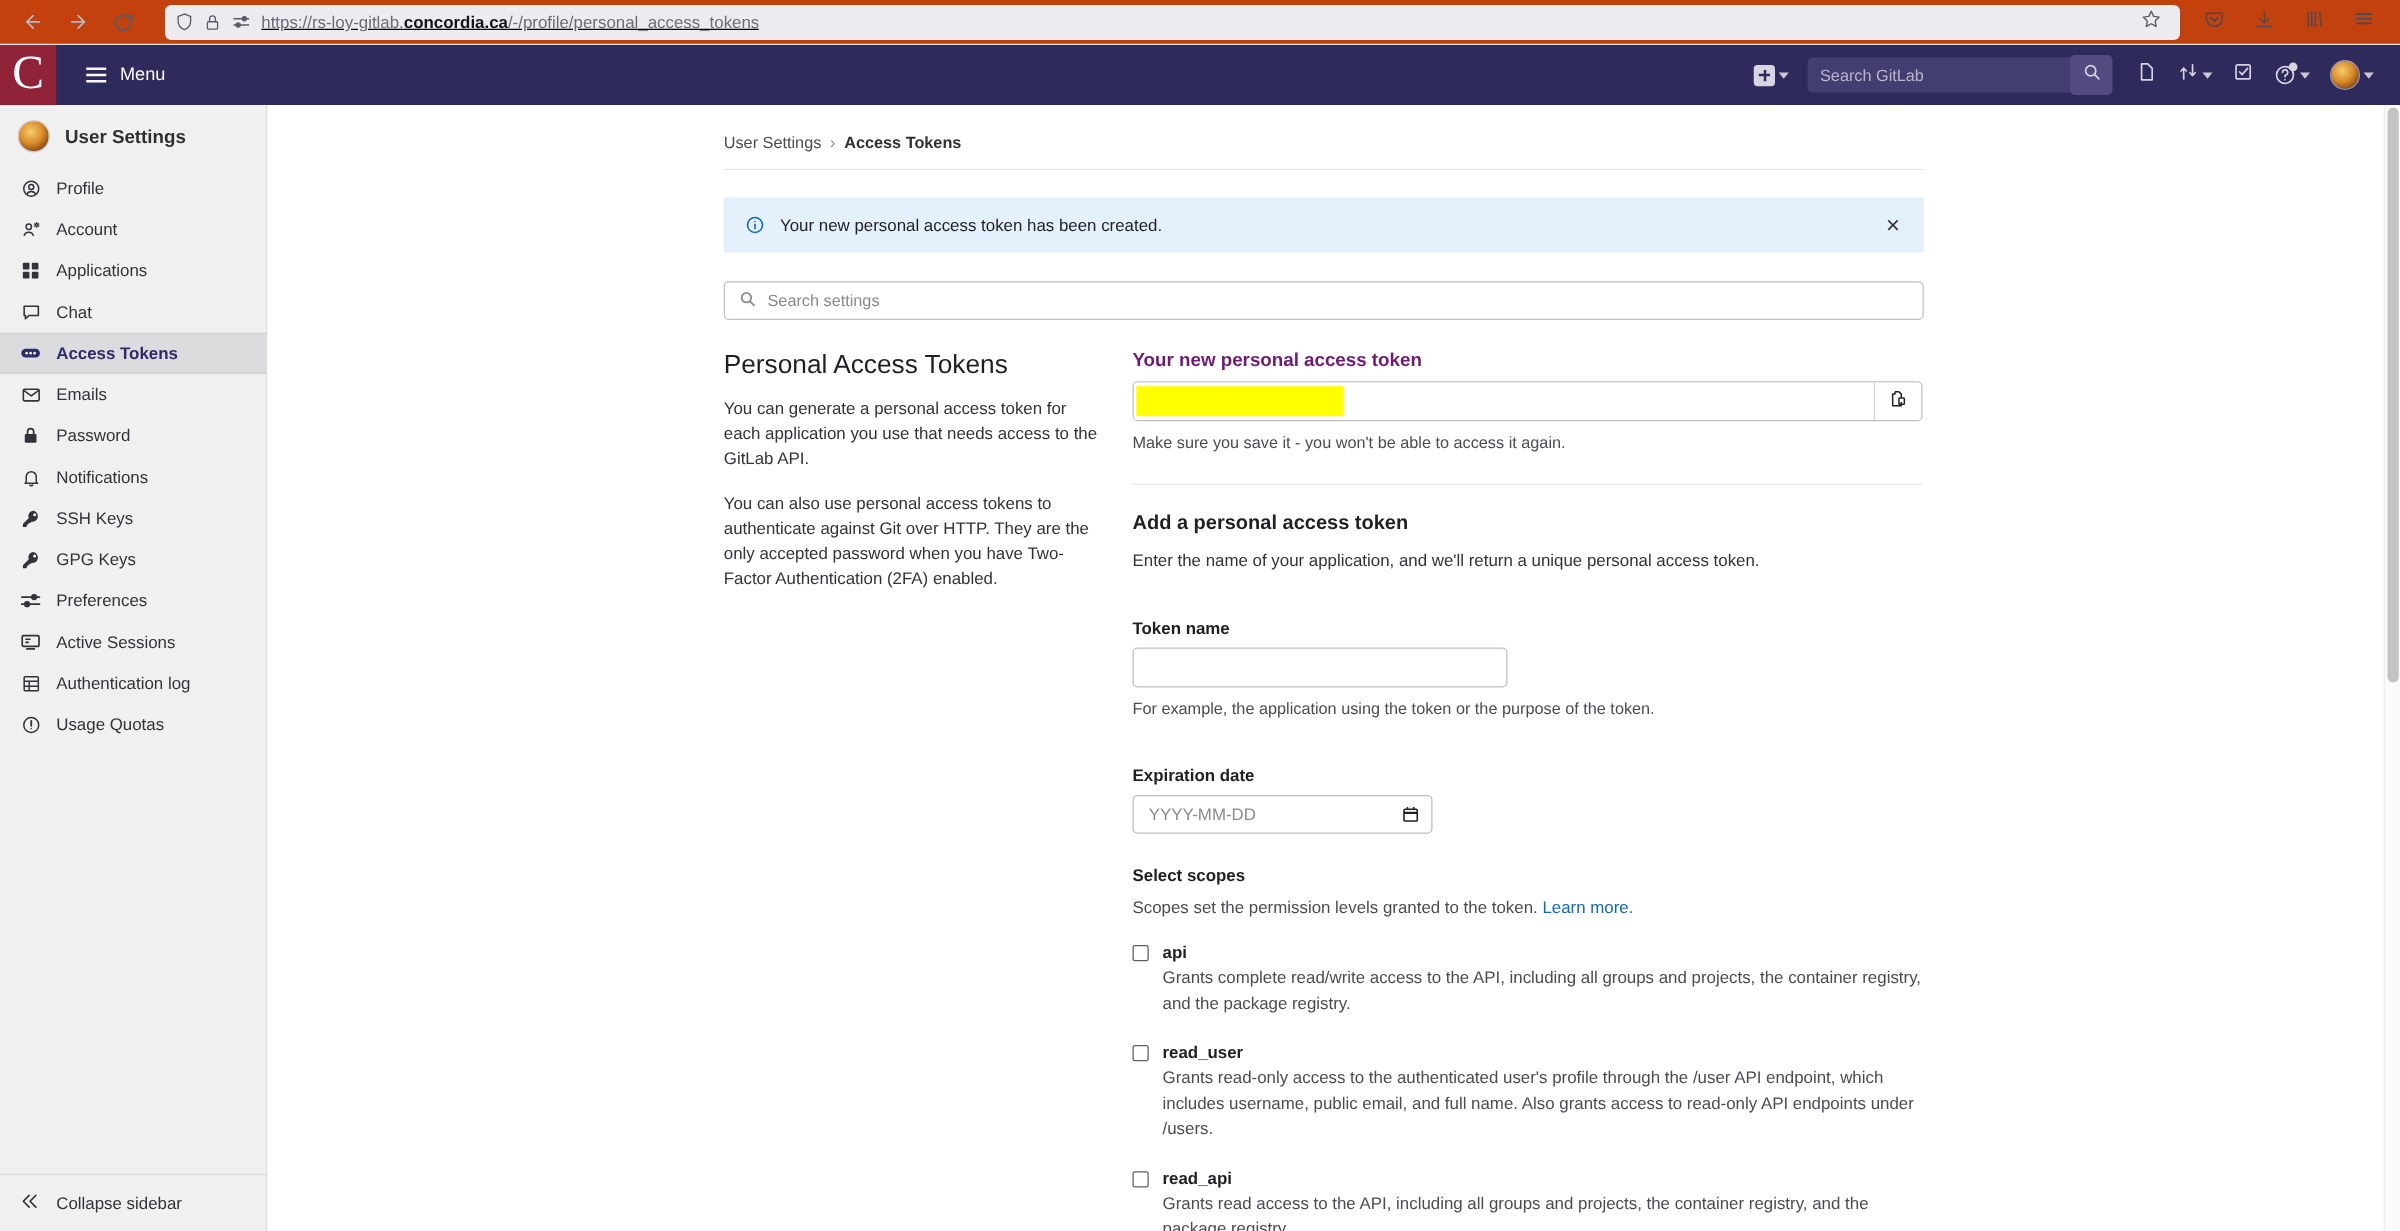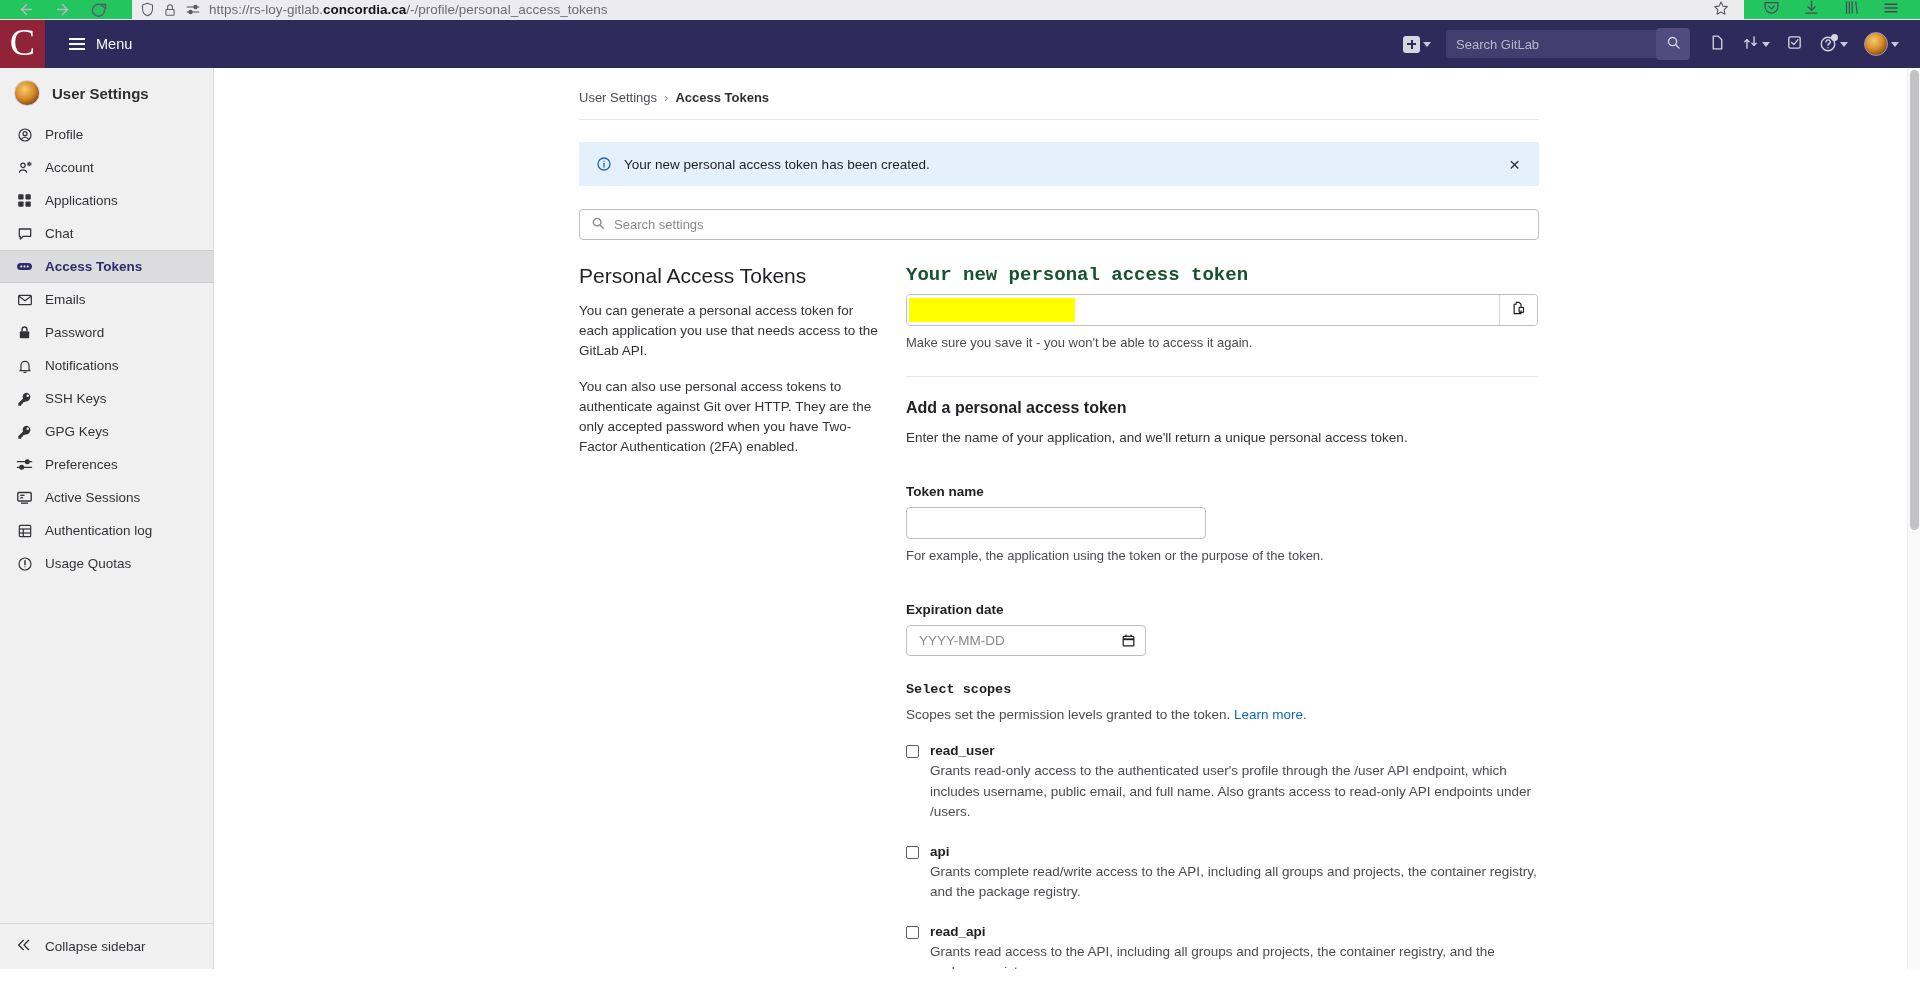--- a/index.html
+++ b/index.html
@@ -6,26 +6,27 @@
   html, body {
     margin: 0; padding: 0;
     width: 1920px; height: 985px;
     overflow: hidden;
     background: #fff;
     font-family: "Liberation Sans", sans-serif;
   }
 
   
   .browser-bar {
-    height: 20px;
-    background: #22c55e;
+    height: 36px;
+    background: #c2410c;
     display: flex;
     align-items: center;
     padding: 0 10px;
     border-bottom: 1px solid #e4e4e7;
+    text-decoration: underline;
   }
   .nav-btns { display: flex; align-items: center; gap: 4px; }
   .nav-btn {
     width: 32px; height: 30px;
     display: flex; align-items: center; justify-content: center;
     border-radius: 4px;
     color: #5b5b66;
   }
   .nav-btn.disabled { color: #b9b9c0; }
   .nav-btn svg { display: block; }
@@ -280,25 +281,24 @@
     margin: 0 0 13px 0;
   }
   .p {
     font-size: 13.5px;
     color: #333238;
     line-height: 1.48;
     margin: 0 0 16px 0;
   }
 
   .lbl-strong {
-    font-size: 19px;
+    font-size: 15px;
     font-weight: bold;
-    color: #14532d;
+    color: #701a75;
     margin-bottom: 8px;
-    font-family: Liberation Mono, monospace;
   }
   .token-row {
     display: flex;
     height: 32px;
     border: 1px solid #bfbfc3;
     border-radius: 4px;
     overflow: hidden;
   }
   .token-input {
     flex: 1;
@@ -360,21 +360,20 @@
     color: #89888d;
     font-size: 13.5px;
   }
   .date-input .cal-ic { margin-left: auto; color: #1f1f24; display: flex; }
 
   .scopes-title {
     font-size: 13.5px;
     font-weight: bold;
     color: #1f1f24;
     margin-top: 26px;
-    font-family: Liberation Mono, monospace;
   }
   .scopes-desc { font-size: 13.5px; color: #4b4b52; margin-top: 10px; }
   .scopes-desc a { color: #1068bf; text-decoration: none; }
 
   .scope { margin-top: 21px; }
   .scope-head { display: flex; align-items: flex-start; gap: 11px; }
   .cb {
     width: 13px; height: 13px;
     border: 1px solid #5e5e63;
     border-radius: 2px;
@@ -843,31 +842,31 @@
 
           <div class="scopes-title">Select scopes</div>
           <div class="scopes-desc">
             <span>Scopes set the permission levels granted to the token.</span>
             <a href="#">Learn more.</a>
           </div>
 
           <div class="scope">
             <div class="scope-head">
               <span class="cb"></span>
+              <span class="scope-name">api</span>
+            </div>
+            <div class="scope-desc">Grants complete read/write access to the API, including all groups and projects, the container registry, and the package registry.</div>
+          </div>
+
+          <div class="scope">
+            <div class="scope-head">
+              <span class="cb"></span>
               <span class="scope-name">read_user</span>
             </div>
             <div class="scope-desc">Grants read-only access to the authenticated user's profile through the /user API endpoint, which includes username, public email, and full name. Also grants access to read-only API endpoints under /users.</div>
-          </div>
-
-          <div class="scope">
-            <div class="scope-head">
-              <span class="cb"></span>
-              <span class="scope-name">api</span>
-            </div>
-            <div class="scope-desc">Grants complete read/write access to the API, including all groups and projects, the container registry, and the package registry.</div>
           </div>
 
           <div class="scope">
             <div class="scope-head">
               <span class="cb"></span>
               <span class="scope-name">read_api</span>
             </div>
             <div class="scope-desc">Grants read access to the API, including all groups and projects, the container registry, and the package registry.</div>
           </div>
 

